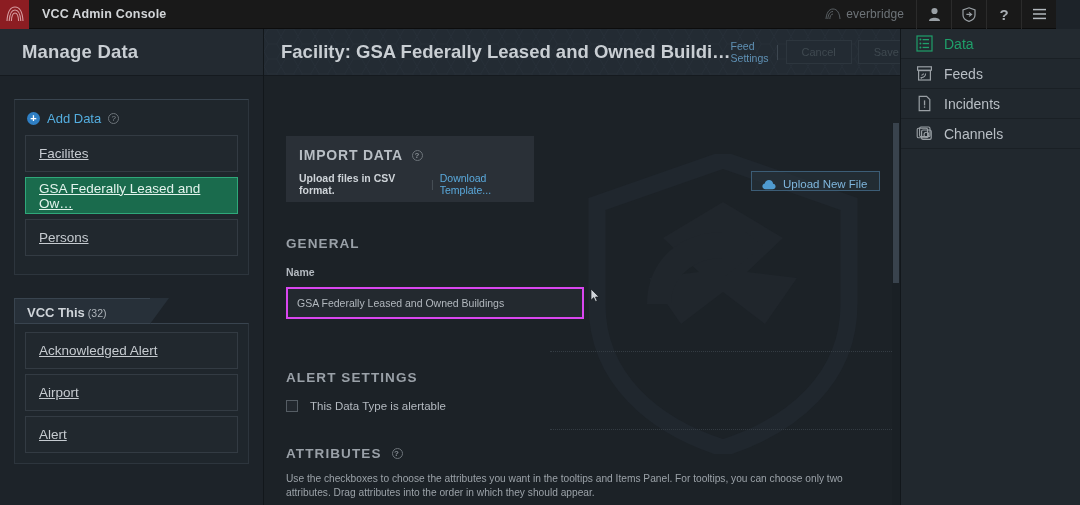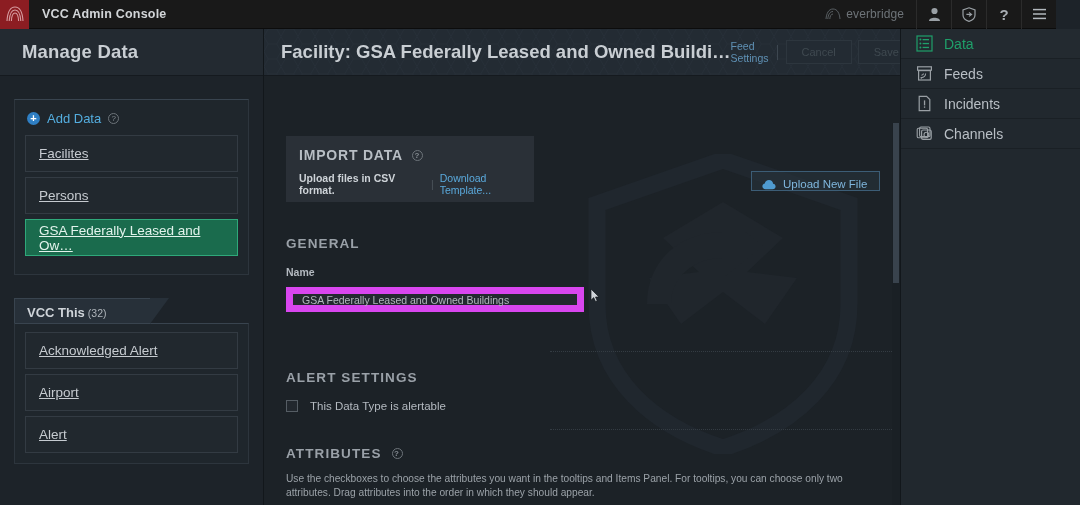--- a/index.html
+++ b/index.html
@@ -171,22 +171,22 @@
     display: flex; align-items: center; gap: 7px;
   }
 
   .sec-title {
     color: #9aa1a8; font-size: 13.5px; font-weight: bold; letter-spacing: 1.1px;
     display: flex; align-items: center; gap: 10px;
   }
   #general { position: absolute; left: 22px; top: 160px; width: 600px; }
   #general .lbl { color: #b4bac0; font-size: 10.5px; font-weight: bold; margin-top: 15px; }
   #nameinput {
-    margin-top: 9px; width: 298px; height: 25px;
-    background: #23292f; border: 7px solid #d946ef;
+    margin-top: 9px; width: 298px; height: 32px;
+    background: #23292f; border: 2px solid #d946ef;
     color: #b2b8be; font-size: 10.5px;
     display: flex; align-items: center; padding-left: 9px; text-align: center;
   }
   #cursor { position: absolute; left: 326px; top: 212px; z-index: 9; }
 
   #rule1 { position: absolute; left: 286px; top: 275px; width: 600px; border-bottom: 1px dotted #343c43; }
   #alerts { position: absolute; left: 22px; top: 294px; width: 600px; }
   #alert-row { display: flex; align-items: center; gap: 12px; margin-top: 15px; }
   .cbx {
     width: 12px; height: 12px; border: 1px solid #555d64; background: #22282e;
@@ -273,25 +273,25 @@
   <div class="group">
     <div class="grp-body tall">
       <div class="add-row">
         <span class="plus">+</span>
         <span class="txt">Add Data</span>
         <span class="hlp">?</span>
       </div>
       <div class="ditem">
         <span>Facilites</span>
       </div>
+      <div class="ditem sel">
+        <span>GSA Federally Leased and Ow…</span>
+      </div>
       <div class="ditem">
         <span>Persons</span>
-      </div>
-      <div class="ditem sel">
-        <span>GSA Federally Leased and Ow…</span>
       </div>
     </div>
   </div>
 
   <div class="group">
     <div class="grp-tab">
       <span class="lbl">VCC This</span>
       <span class="cnt">(32)</span>
     </div>
     <div class="grp-body">

